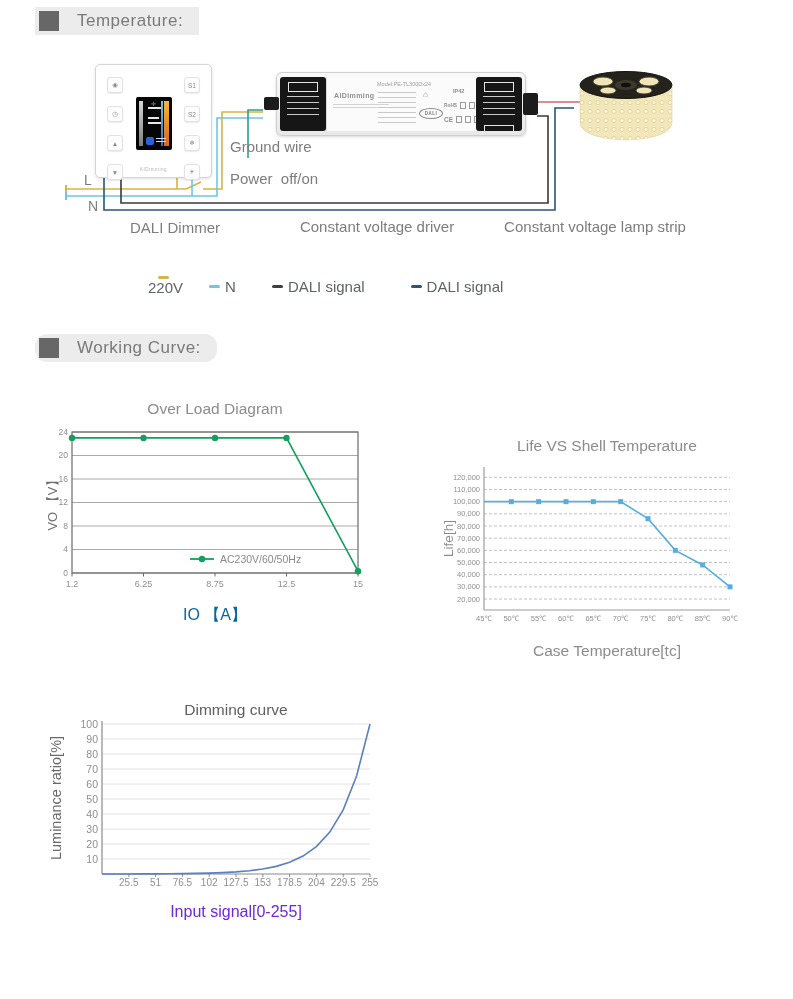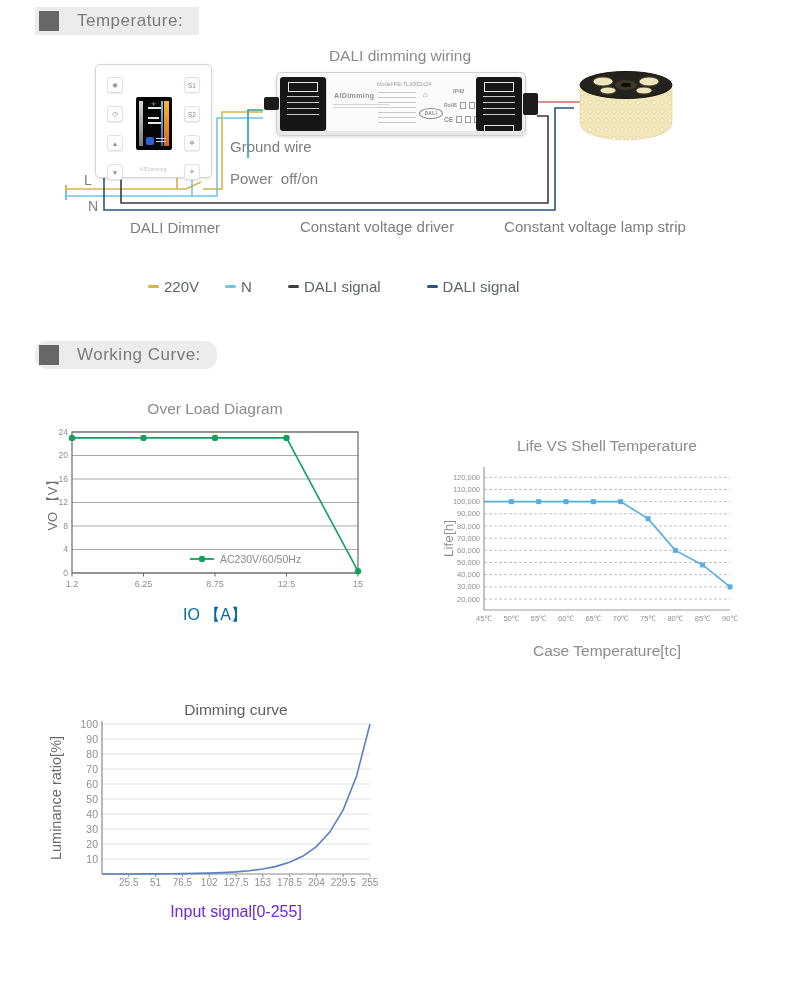--- a/index.html
+++ b/index.html
@@ -5,41 +5,41 @@
   html,body{margin:0;padding:0;background:#fff;}
   #page{position:relative;width:793px;height:999px;background:#ffffff;overflow:hidden;
         font-family:"Liberation Sans",sans-serif;}
 
   
   .sec-head{position:absolute;display:inline-flex;align-items:center;background:#ececec;
             padding:4px 16px 4px 4px;}
   .sec-head .sq{width:20px;height:20px;background:#676767;margin-right:18px;}
   .sec-head .sec-text{font-size:17px;color:#7a7a7a;letter-spacing:.5px;}
   #head-conn{left:35px;top:7px;}
-  #head-working{left:35px;top:341px;border-radius:12px;}
+  #head-working{left:35px;top:334px;border-radius:12px;}
 
   
   #diagram{position:absolute;left:0;top:0;width:793px;height:330px;}
   #wires{position:absolute;left:0;top:0;pointer-events:none;}
   .d-title{position:absolute;left:260px;top:47px;width:280px;text-align:center;
            font-size:15.5px;color:#8a8a8a;}
   .d-label{position:absolute;font-size:15px;color:#7d7d7d;}
   #lbl-ground{left:230px;top:138px;}
   #lbl-power{left:230px;top:170px;white-space:pre;}
   #lbl-L{left:84px;top:172px;font-size:14px;}
   #lbl-N{left:88px;top:198px;font-size:14px;}
   .caption{position:absolute;font-size:15px;color:#7d7d7d;text-align:center;}
   #cap-dimmer{left:95px;top:219px;width:160px;}
   #cap-driver{left:282px;top:218px;width:190px;}
   #cap-strip{left:481px;top:218px;width:228px;}
 
   
   #wire-legend{position:absolute;left:148px;top:276px;display:flex;align-items:center;height:20px;}
   .lg-item{display:flex;align-items:center;}
-  .lg0{margin-right:26px;}.lg1{margin-right:36px;}.lg2{margin-right:46px;}
+  .lg0{margin-right:26px;flex-direction:column;}.lg1{margin-right:36px;}.lg2{margin-right:46px;}
   .lg-dash{display:inline-block;width:11px;height:3px;border-radius:2px;margin-right:5px;}
   .lg-label{font-size:15px;color:#5f6368;}
 
   
   #panel{position:absolute;left:95px;top:64px;width:115px;height:112px;background:#fff;
          border:1px solid #d5d5d5;border-radius:5px;box-shadow:0 1px 3px rgba(0,0,0,.12);}
   .btn-col{position:absolute;top:12px;display:flex;flex-direction:column;gap:13px;}
   #panel-left{left:11px;}
   #panel-right{left:88px;}
   .pbtn{width:14px;height:14px;border:1px solid #e2e2e2;border-radius:3px;background:#fdfdfd;
@@ -141,21 +141,20 @@
 
       <path d="M263,110 H248 V158" stroke="#2e9e8f" stroke-width="1.6" fill="none"></path>
 
       <path d="M121,176 V203 H548 V116 H537" stroke="#3a3a3a" stroke-width="1.6" fill="none"></path>
 
       <path d="M104,176 V210 H555 V108 H574" stroke="#28557e" stroke-width="1.6" fill="none"></path>
 
       <path d="M537,102 H586" stroke="#d98f8f" stroke-width="1.8" fill="none"></path>
     </svg>
 
-    <div class="d-title">DALI dimming wiring</div>
 
     <div id="panel">
       <div class="btn-col" id="panel-left">
           <div class="pbtn">◉</div>
           <div class="pbtn">◷</div>
           <div class="pbtn">▲</div>
           <div class="pbtn">▼</div>
         </div>
       <div id="panel-screen">
         <div class="scr-bar-l"></div>

